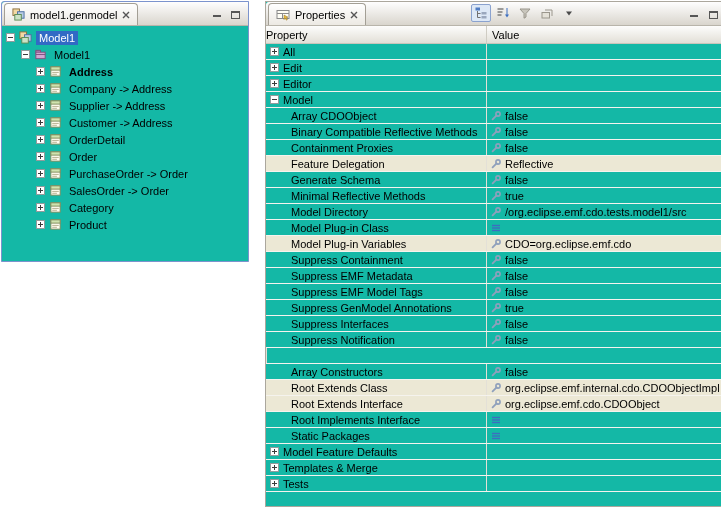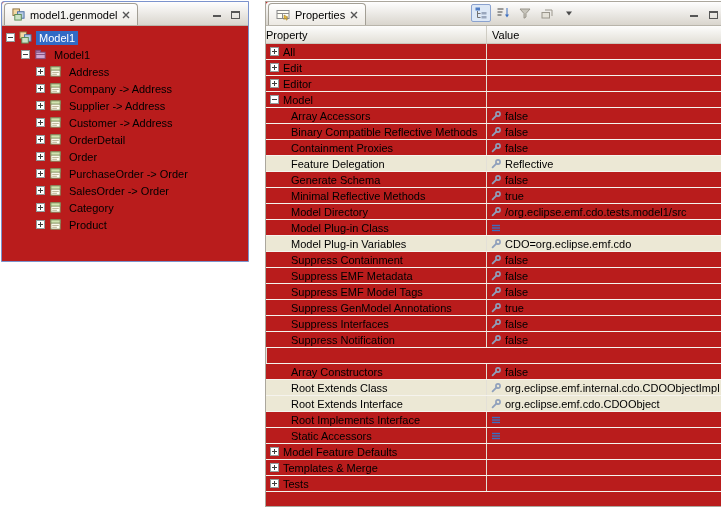--- a/index.html
+++ b/index.html
@@ -1,20 +1,20 @@
 <!DOCTYPE html>
 <html style="--selection-blue: #316ac5; --row-highlight: #ece8d5; --panel-border-active: #7b93cd;"><head>
 <meta charset="utf-8">
 <style>
   * { margin:0; padding:0; box-sizing:border-box; }
   html,body { width:721px; height:510px; background:#fff; overflow:hidden;
     font-family:"Liberation Sans", sans-serif; font-size:11px; color:#000; }
   .workbench { position:relative; width:721px; height:510px; }
 
-  .panel { position:absolute; background:#b91c1c; }
+  .panel { position:absolute; background:#14b8a6; }
   .panel.editor { left:1px; top:1px; width:248px; height:261px;
     border:1px solid var(--panel-border-active,#7b93cd); border-top-left-radius:3px; }
   .panel.props  { left:257px; top:1px; width:462px; height:506px; border:1px solid #aba79d;margin-left:8px; }
 
   .tabbar { height:24px; display:flex; align-items:flex-end;
     background:linear-gradient(#fefefe,#d9d5cd); border-bottom:1px solid #b8b4aa;
     border-top-left-radius:3px; }
   .tab { height:22px; display:flex; align-items:center; gap:5px; padding:0 7px;
     background:linear-gradient(#ffffff,#ece9e3); border:1px solid #a39f95; border-bottom:none;
     border-top-left-radius:4px; border-top-right-radius:4px; margin-left:2px; white-space:nowrap; }
@@ -112,21 +112,21 @@
           </span>
           <span class="icon">
             <svg width="13" height="13" viewBox="0 0 14 14">
               <rect x="2" y="2.5" width="5" height="3" fill="#b47cb4" stroke="#7d4f7d"></rect>
               <rect x="2" y="4.5" width="10" height="7" fill="#d0a6d0" stroke="#7d4f7d"></rect>
               <line x1="2" y1="7" x2="12" y2="7" stroke="#7d4f7d"></line>
             </svg>
           </span>
           <span class="tlabel">Model1</span>
         </div>
-        <div class="tree-row" style="padding-left: 34px;">
+        <div class="tree-row" style="padding-left: 34px; font-weight: bold;">
           <span class="twistybox">
             <svg width="9" height="9">
               <rect x="0.5" y="0.5" width="8" height="8" fill="#fff" stroke="#919b9c"></rect>
               <line x1="2" y1="4.5" x2="7" y2="4.5" stroke="#3b3b3b"></line>
               <line x1="4.5" y1="2" x2="4.5" y2="7" stroke="#3b3b3b"></line>
             </svg>
           </span>
           <span class="icon">
             <svg width="13" height="13" viewBox="0 0 14 14">
               <rect x="2" y="2" width="10" height="10" fill="#fffdf0" stroke="#7e8a5a"></rect>
@@ -415,21 +415,21 @@
                 <rect x="0.5" y="0.5" width="8" height="8" fill="#fff" stroke="#919b9c"></rect>
                 <line x1="2" y1="4.5" x2="7" y2="4.5" stroke="#3b3b3b"></line>
               </svg>
             </span>
             <span class="plabel">Model</span>
           </div>
           <div class="vcell"></div>
         </div>
         <div class="prow">
           <div class="pcell pindent">
-            <span class="plabel">Array Accessors</span>
+            <span class="plabel">Array CDOObject</span>
           </div>
           <div class="vcell">
             <span class="icon">
               <svg width="10" height="10">
                 <circle cx="7" cy="3" r="2.1" fill="none" stroke="#8fa0bc" stroke-width="1.6"></circle>
                 <line x1="1.6" y1="8.4" x2="5.6" y2="4.4" stroke="#8fa0bc" stroke-width="1.8" stroke-linecap="round"></line>
               </svg>
             </span>
             <span class="vtext">false</span>
           </div>
@@ -684,21 +684,21 @@
               <svg width="10" height="10">
                 <line x1="1" y1="2.5" x2="9" y2="2.5" stroke="#3c6ec0" stroke-width="1.4"></line>
                 <line x1="1" y1="5" x2="9" y2="5" stroke="#3c6ec0" stroke-width="1.4"></line>
                 <line x1="1" y1="7.5" x2="9" y2="7.5" stroke="#3c6ec0" stroke-width="1.4"></line>
               </svg>
             </span>
           </div>
         </div>
         <div class="prow">
           <div class="pcell pindent">
-            <span class="plabel">Static Accessors</span>
+            <span class="plabel">Static Packages</span>
           </div>
           <div class="vcell">
             <span class="icon">
               <svg width="10" height="10">
                 <line x1="1" y1="2.5" x2="9" y2="2.5" stroke="#3c6ec0" stroke-width="1.4"></line>
                 <line x1="1" y1="5" x2="9" y2="5" stroke="#3c6ec0" stroke-width="1.4"></line>
                 <line x1="1" y1="7.5" x2="9" y2="7.5" stroke="#3c6ec0" stroke-width="1.4"></line>
               </svg>
             </span>
           </div>

